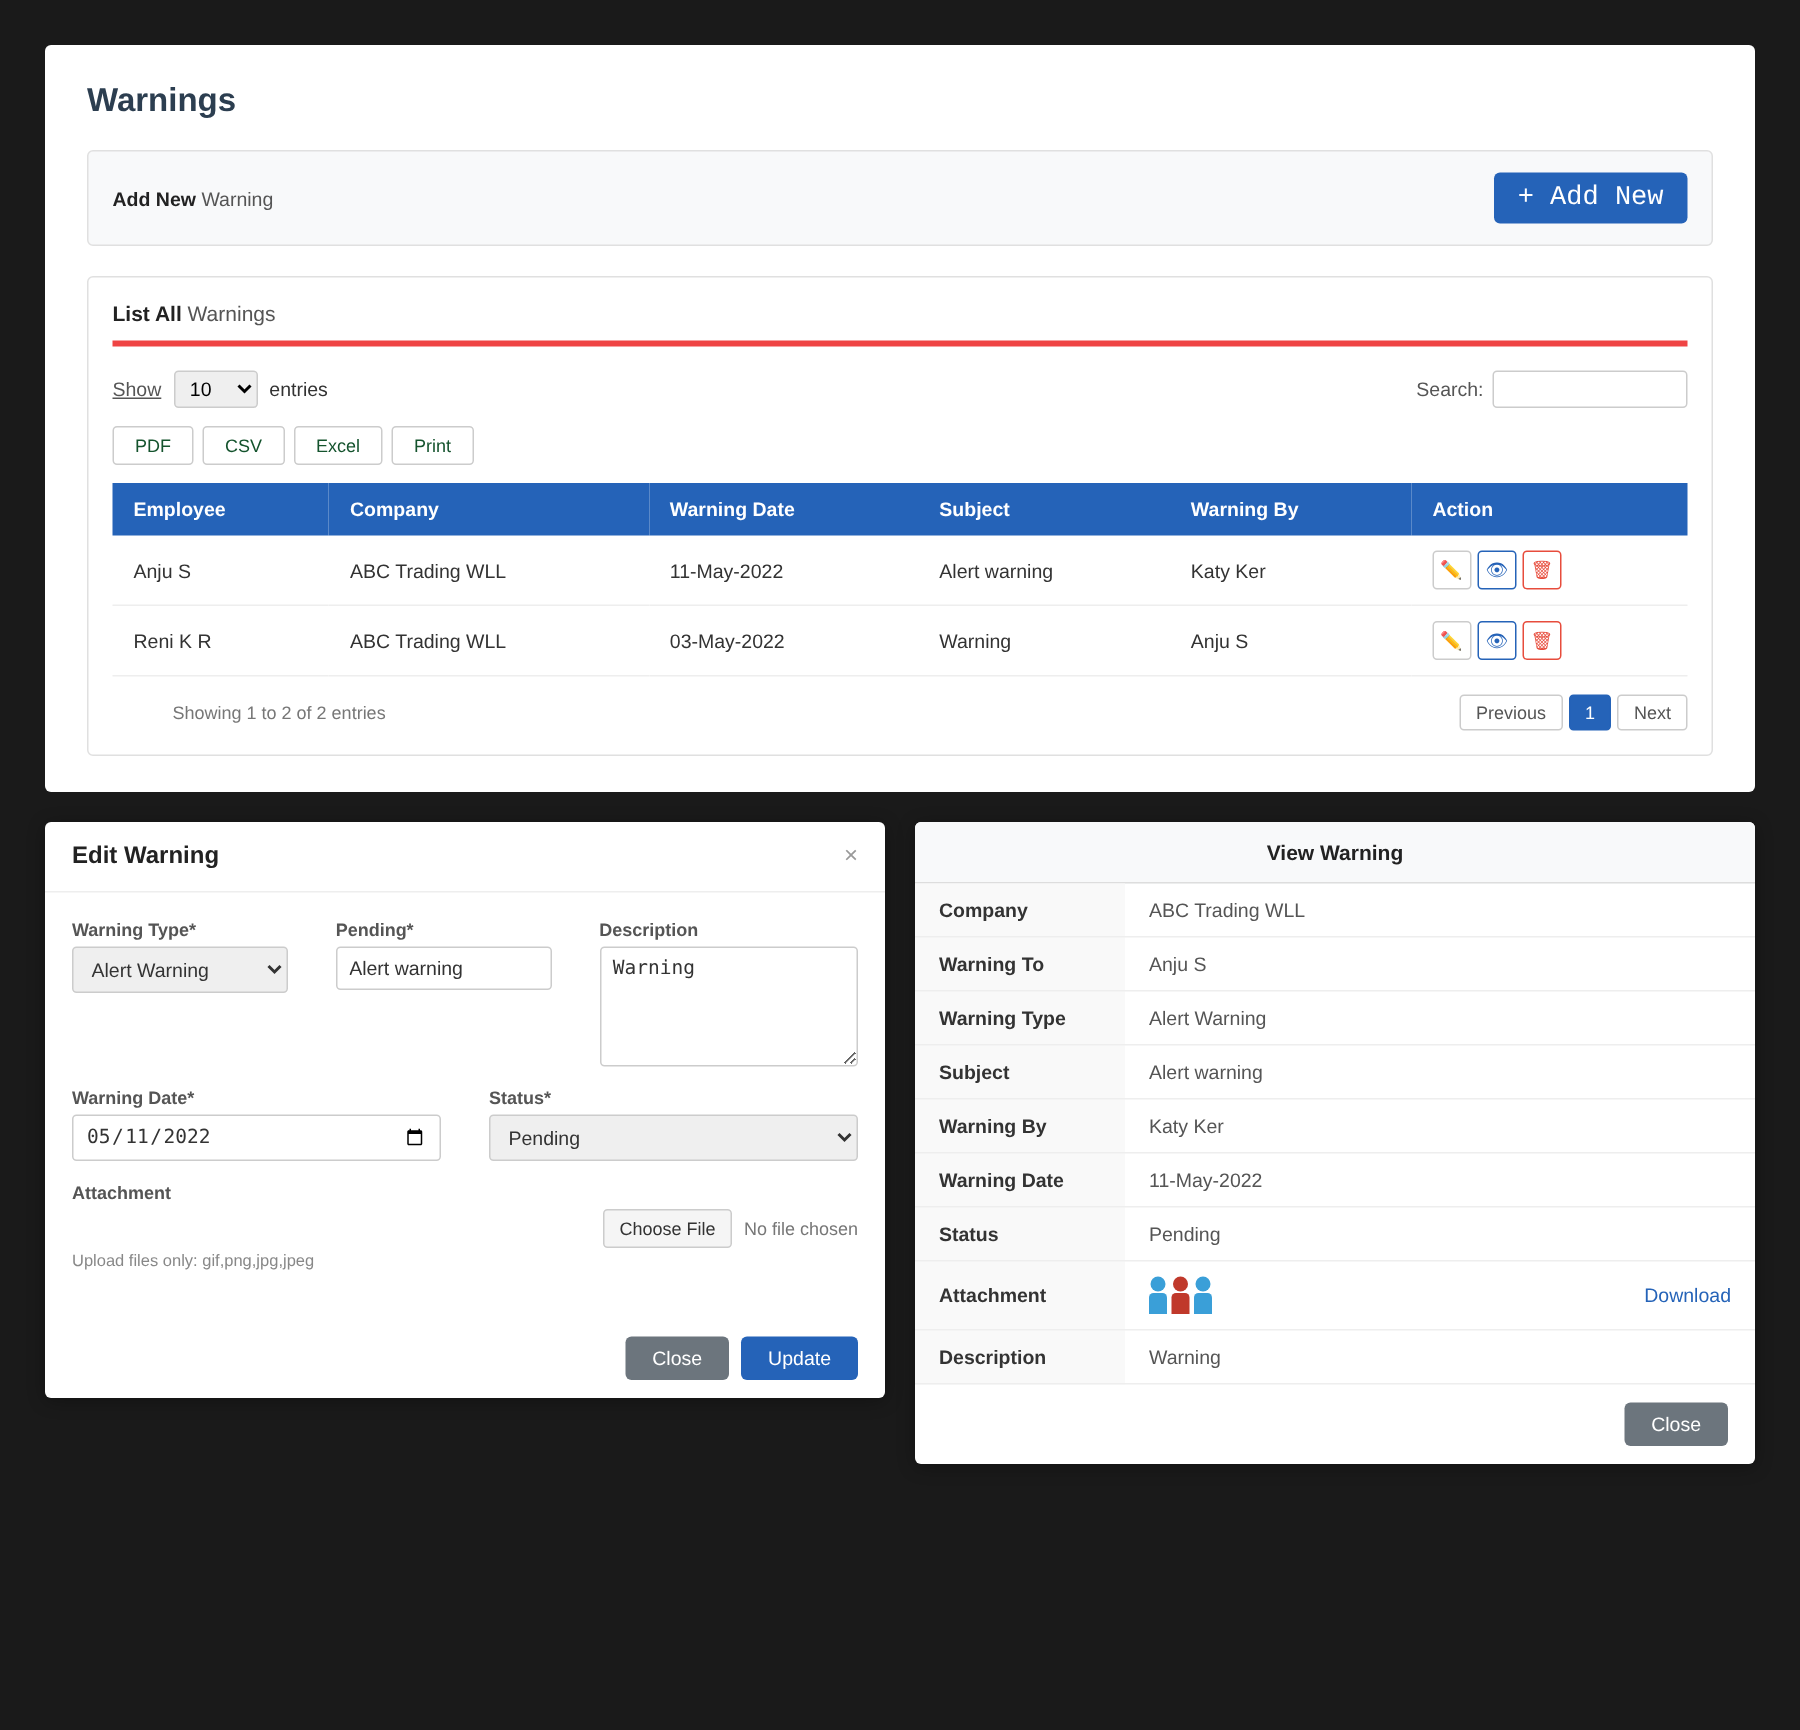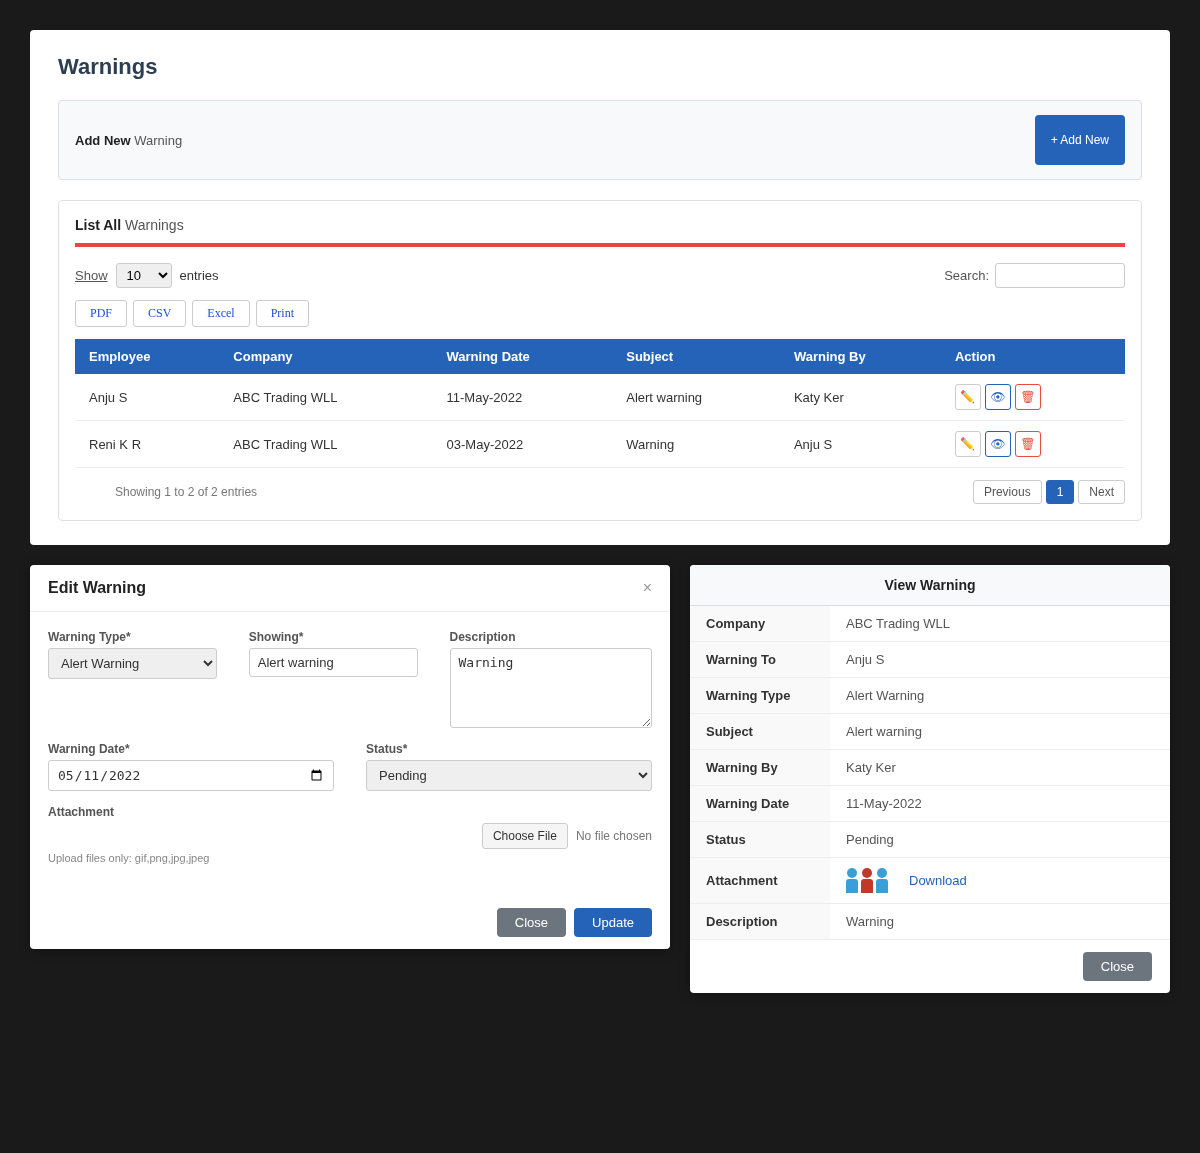--- a/index.html
+++ b/index.html
@@ -47,23 +47,24 @@
 
     .add-new-label strong {
       color: #222;
     }
 
     .btn-add-new {
       background: #2563b8;
       color: #fff;
       border: none;
       border-radius: 4px;
-      padding: 18px 16px;
-      font-size: 12px;
-      cursor: pointer;
+      padding: 7px 16px;
+      font-size: 18px;
+      cursor: pointer;
+      font-family: Liberation Mono, monospace;
     }
 
     .list-section {
       border: 1px solid #e0e0e0;
       border-radius: 4px;
       padding: 16px;
     }
 
     .list-title {
       font-size: 14px;
@@ -118,22 +119,21 @@
       margin-bottom: 12px;
     }
 
     .export-btn {
       border: 1px solid #ccc;
       background: #fff;
       border-radius: 3px;
       padding: 5px 14px;
       font-size: 12px;
       cursor: pointer;
-      color: #1d4ed8;
-      font-family: Liberation Serif, serif;
+      color: #14532d;
     }
 
     table {
       width: 100%;
       border-collapse: collapse;
       font-size: 13px;
     }
 
     thead tr {
       background: #2563b8;
@@ -213,21 +213,21 @@
       gap: 20px;
       margin-top: 10px;
       align-items: flex-start;
     }
 
     
     .edit-modal {
       background: #fff;
       border-radius: 4px;
       padding: 0;
-      width: 640px;
+      width: 560px;
       position: relative;
       box-shadow: 0 2px 12px rgba(0,0,0,0.3);
       flex-shrink: 0;
     }
 
     .modal-header {
       padding: 14px 18px;
       border-bottom: 1px solid #eee;
       display: flex;
       align-items: center;
@@ -396,20 +396,21 @@
     }
 
     .view-table td:last-child {
       color: #555;
     }
 
     .attachment-preview {
       display: flex;
       align-items: center;
       gap: 21px;
+      justify-content: space-between;
     }
 
     .people-icon {
       display: flex;
       gap: 3px;
       align-items: flex-end;
     }
 
     .person {
       display: flex;
@@ -569,21 +570,21 @@
     <div class="modal-body">
       <div class="form-row">
         <div class="form-group">
           <label>Warning Type*</label>
           <select>
             <option>Alert Warning</option>
             <option>Warning</option>
           </select>
         </div>
         <div class="form-group">
-          <label>Showing*</label>
+          <label>Pending*</label>
           <input type="text" value="Alert warning" style="">
         </div>
         <div class="form-group description-group">
           <label>Description</label>
           <textarea style="">Warning</textarea>
         </div>
       </div>
       <div class="form-row">
         <div class="form-group">
           <label>Warning Date*</label>

